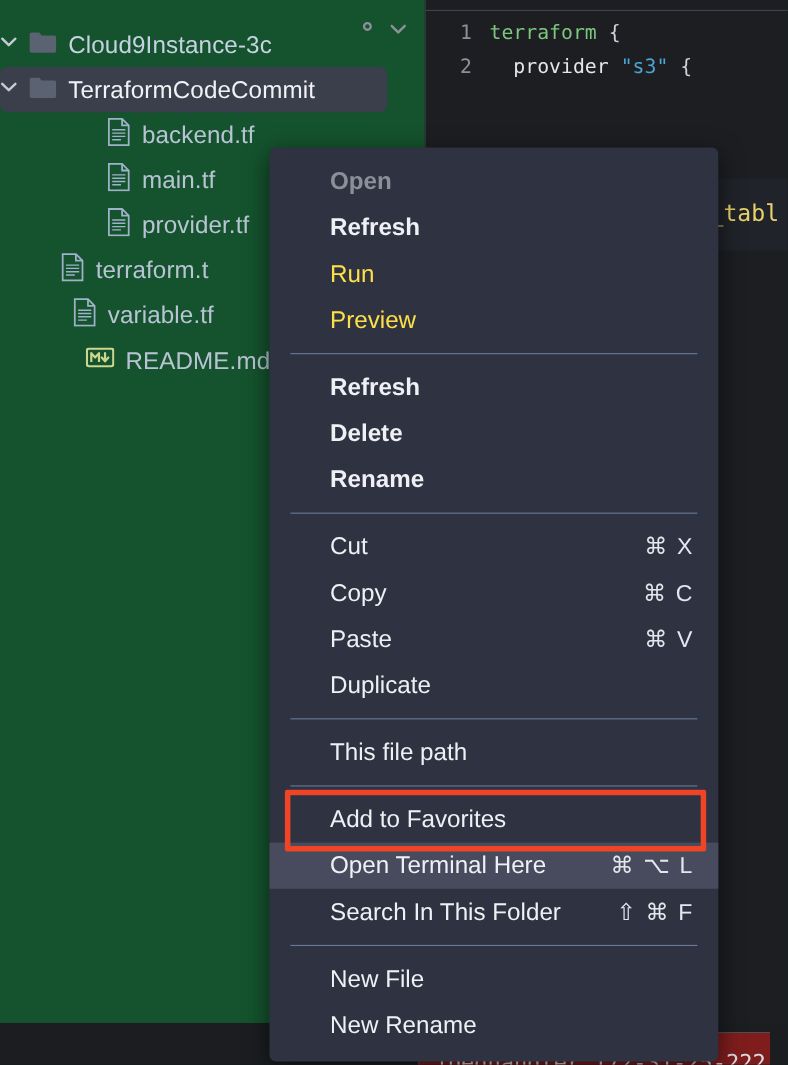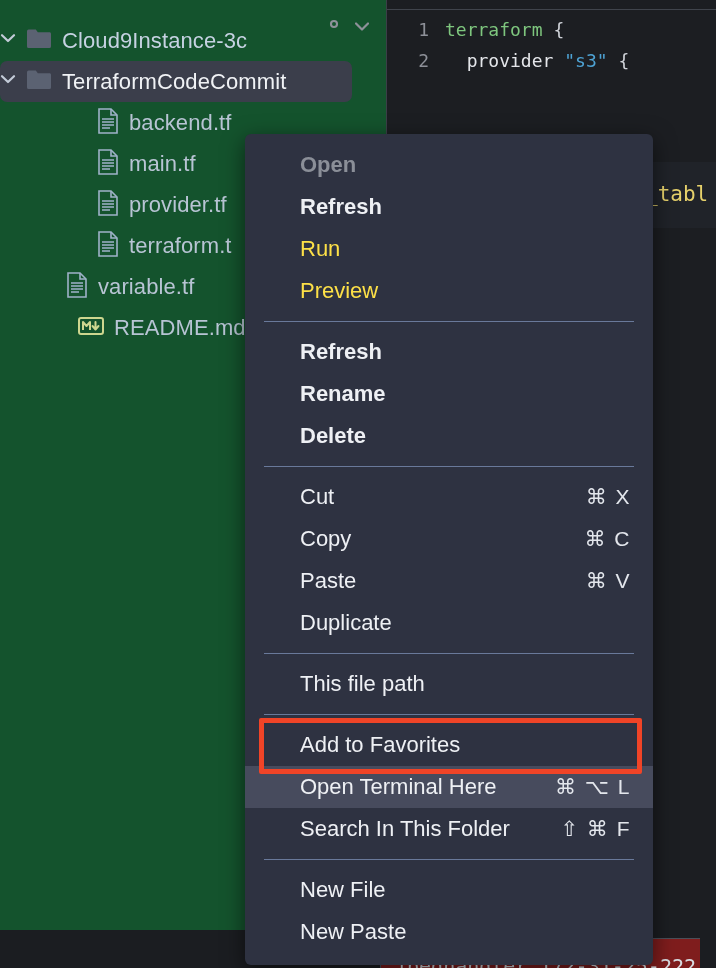--- a/index.html
+++ b/index.html
@@ -242,21 +242,21 @@
         <div class="tree-row" style="top: 184px; padding-left: 97px;">
           <span class="file-icon"><svg width="22" height="26" viewBox="0 0 22 26">
               <path d="M2 1h12l6 6v18H2z" fill="none" stroke="#9fb2c9" stroke-width="1.6"></path>
               <path d="M14 1v6h6" fill="none" stroke="#9fb2c9" stroke-width="1.6"></path>
               <g stroke="#9fb2c9" stroke-width="1.3">
                 <path d="M5 11h12M5 14h12M5 17h12M5 20h8"></path>
               </g>
             </svg></span>
           <span class="tree-label">provider.tf</span>
         </div>
-        <div class="tree-row" style="top: 225px; padding-left: 97px;">
+        <div class="tree-row" style="top: 225px; padding-left: 55px;">
           <span class="file-icon"><svg width="22" height="26" viewBox="0 0 22 26">
               <path d="M2 1h12l6 6v18H2z" fill="none" stroke="#9fb2c9" stroke-width="1.6"></path>
               <path d="M14 1v6h6" fill="none" stroke="#9fb2c9" stroke-width="1.6"></path>
               <g stroke="#9fb2c9" stroke-width="1.3">
                 <path d="M5 11h12M5 14h12M5 17h12M5 20h8"></path>
               </g>
             </svg></span>
           <span class="tree-label">terraform.t</span>
         </div>
         <div class="tree-row" style="top: 266px; padding-left: 66px;">
@@ -306,24 +306,24 @@
         <span>Run</span>
       </div>
       <div class="ctx-item disabled norm">
         <span>Preview</span>
       </div>
       <div class="ctx-sep"></div>
       <div class="ctx-item bold">
         <span>Refresh</span>
       </div>
       <div class="ctx-item bold">
+        <span>Delete</span>
+      </div>
+      <div class="ctx-item bold">
         <span>Rename</span>
-      </div>
-      <div class="ctx-item bold">
-        <span>Delete</span>
       </div>
       <div class="ctx-sep"></div>
       <div class="ctx-item">
         <span>Cut</span>
         <span class="ctx-shortcut">⌘ X</span>
       </div>
       <div class="ctx-item">
         <span>Copy</span>
         <span class="ctx-shortcut">⌘ C</span>
       </div>
@@ -348,19 +348,19 @@
       </div>
       <div class="ctx-item">
         <span>Search In This Folder</span>
         <span class="ctx-shortcut">⇧ ⌘ F</span>
       </div>
       <div class="ctx-sep"></div>
       <div class="ctx-item">
         <span>New File</span>
       </div>
       <div class="ctx-item">
-        <span>New Paste</span>
+        <span>New Rename</span>
       </div>
     </div>
 
   <div class="red-box" style="border-color: rgb(240, 68, 39);"></div>
 
 </div>
 
 </body></html>

